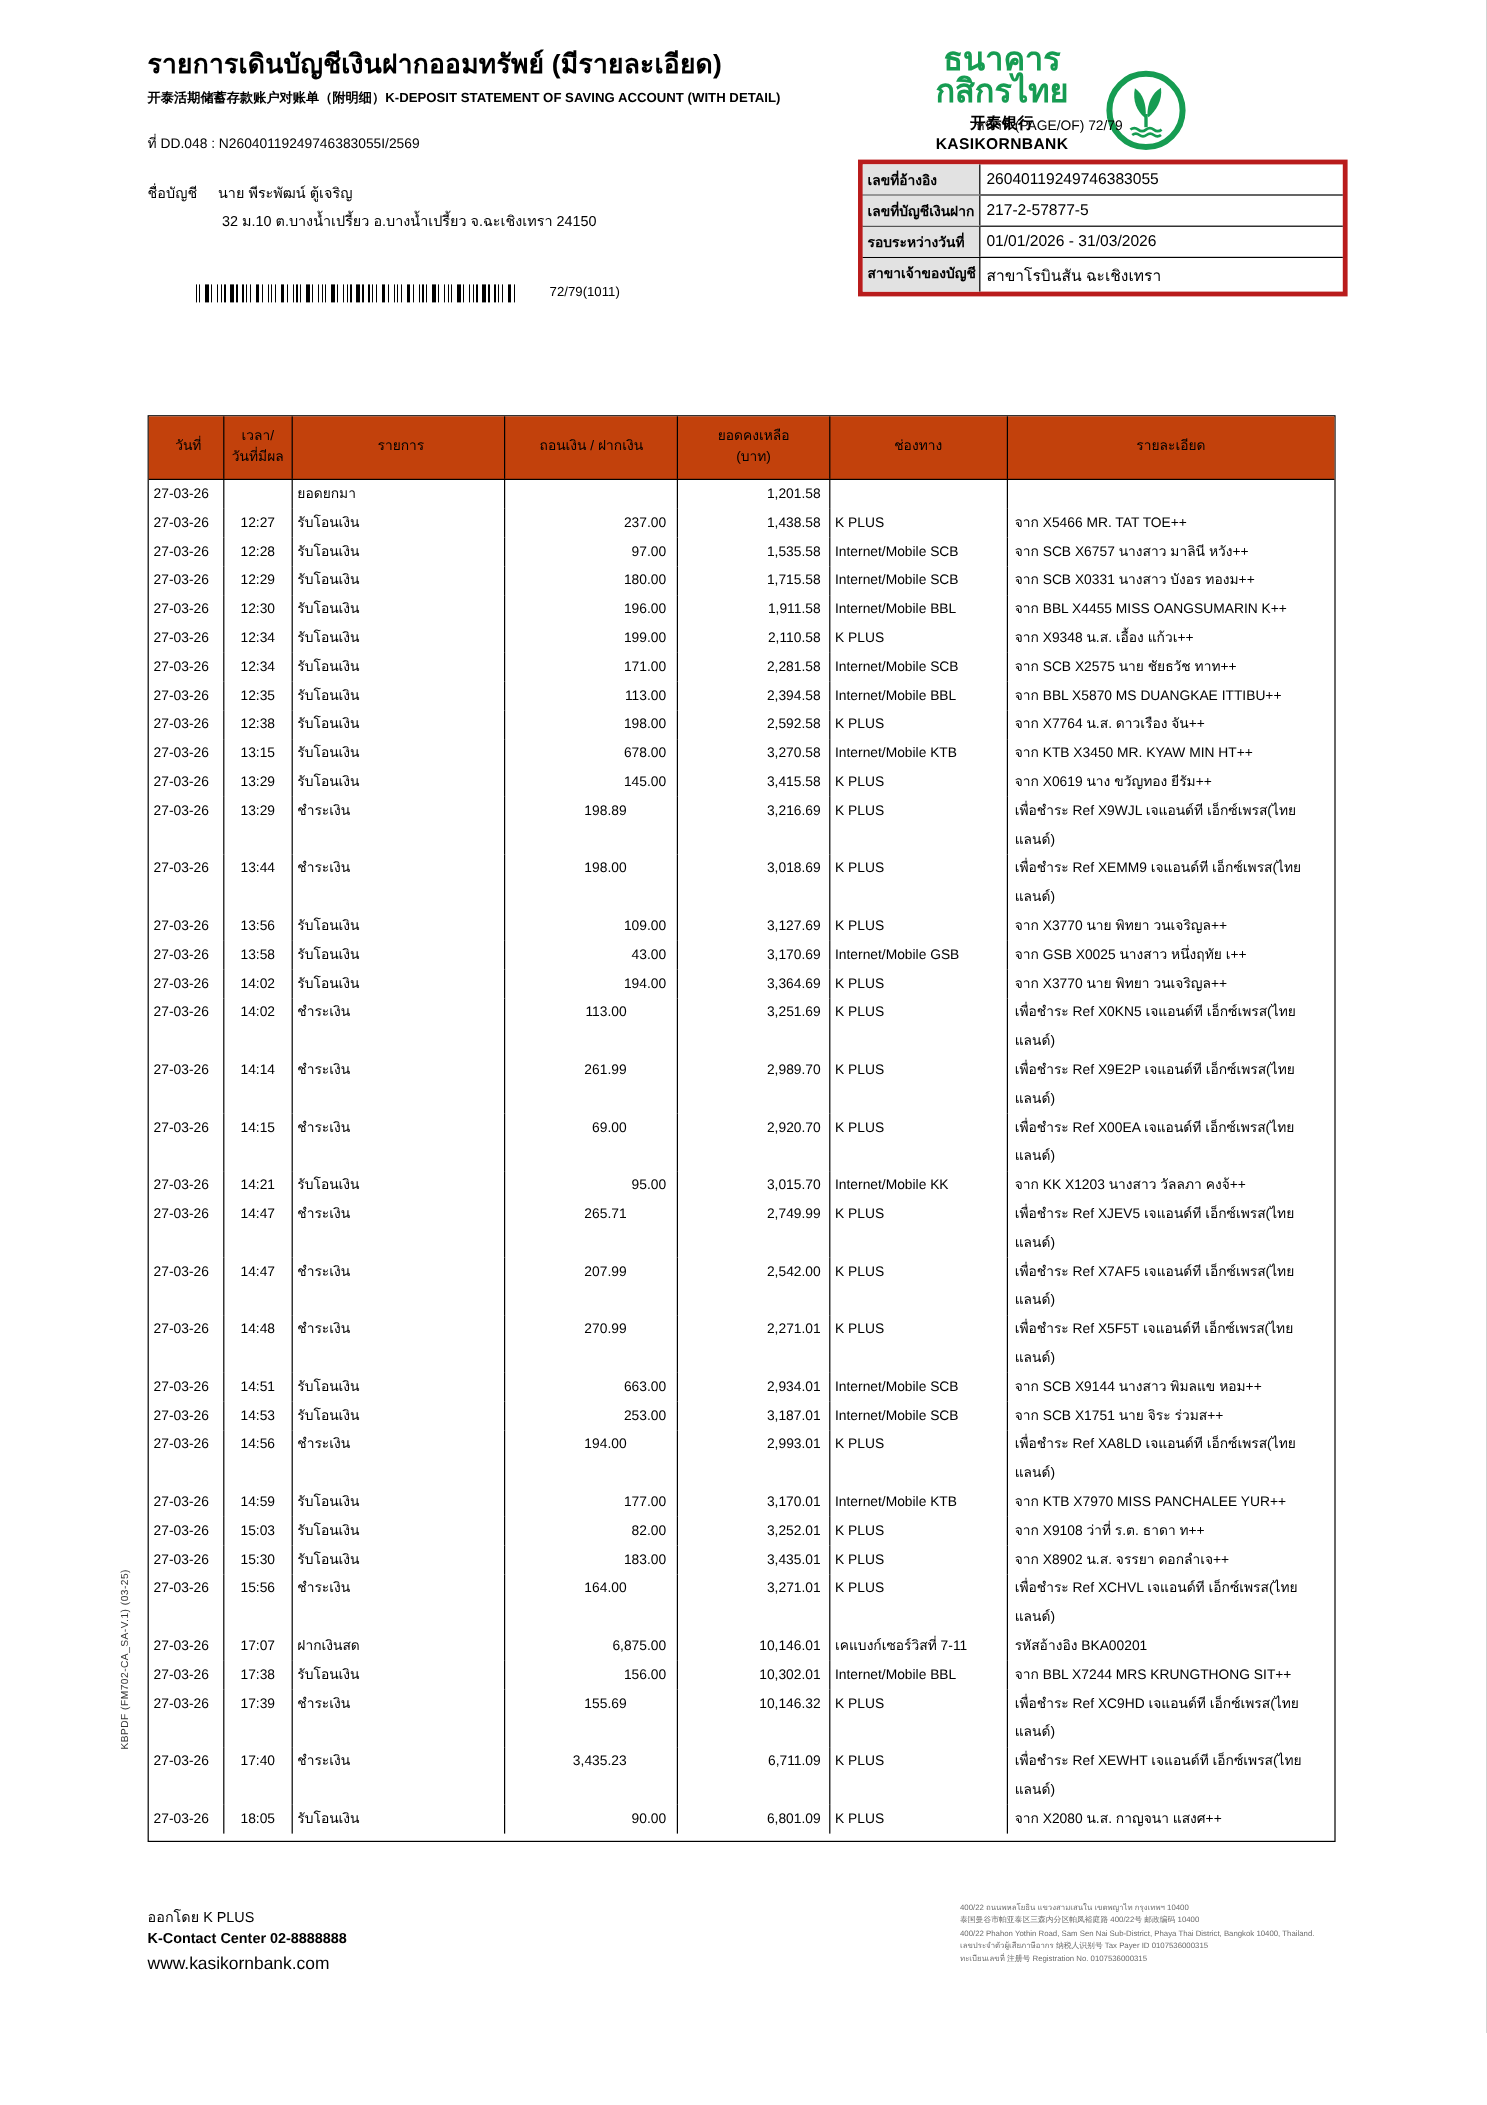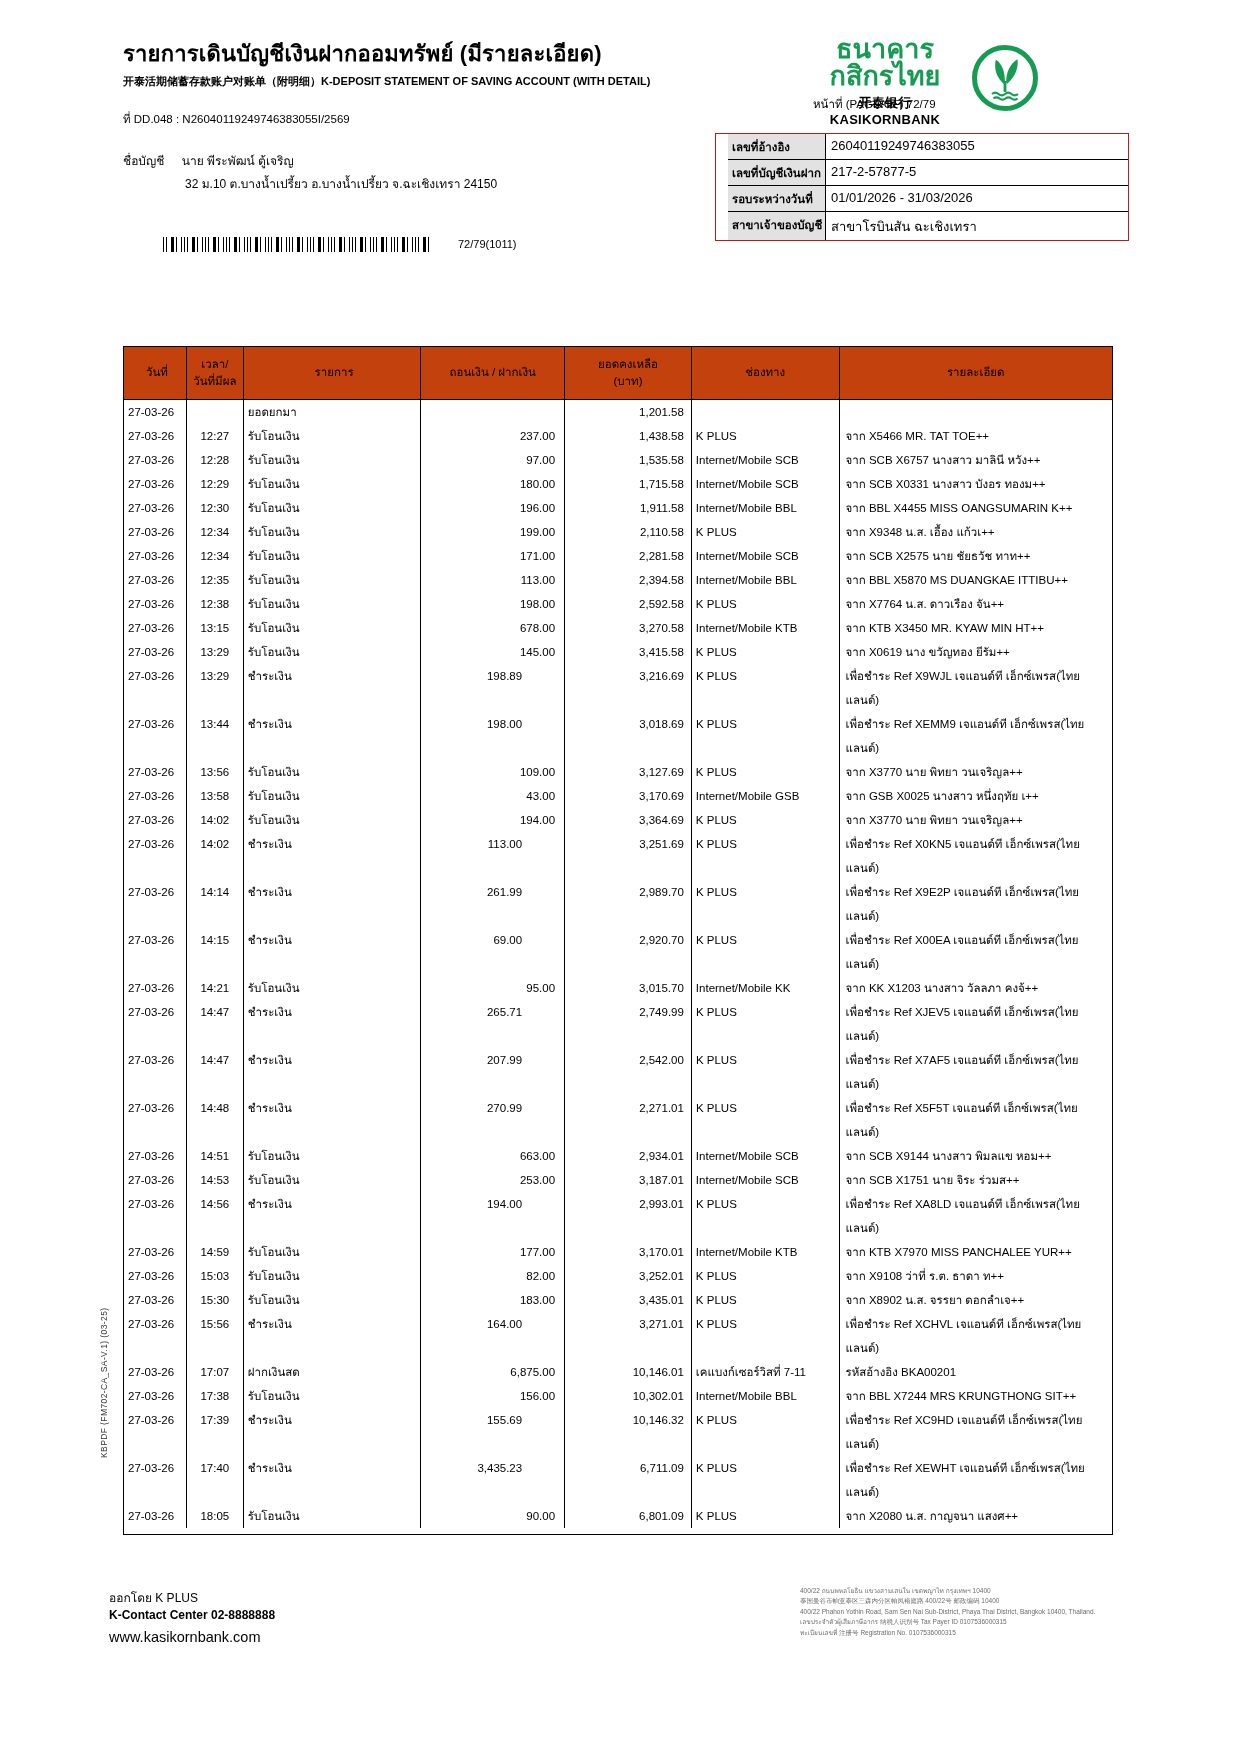--- a/index.html
+++ b/index.html
@@ -3,33 +3,33 @@
 <meta charset="utf-8">
 <style>
   html,body{margin:0;padding:0;background:#888;}
   .page{position:relative;width:1239px;height:1754px;background:#fff;margin:0 auto;
         font-family:"Liberation Sans","DejaVu Sans",sans-serif;color:#000;overflow:hidden;}
 
   
   .title-block{position:absolute;left:123px;top:36px;}
   .title{font-size:22px;font-weight:bold;letter-spacing:.2px;}
   .subtitle{font-size:11px;font-weight:bold;margin-top:3px;}
-  .brand{position:absolute;top:28px;left:808px;width:232px;display:flex;align-items:center;justify-content:flex-end;gap:8px;}
+  .brand{position:absolute;top:28px;left:758px;width:232px;display:flex;align-items:flex-end;justify-content:flex-end;gap:8px;}
   .brand-text{text-align:center;padding-top:8px;}
   .brand-th{font-size:27px;font-weight:bold;line-height:1;}
   .brand-intl{font-size:13px;font-weight:bold;margin-top:4px;letter-spacing:.3px;}
   .emblem{width:70px;height:70px;flex:0 0 auto;}
   .page-no{position:absolute;top:95px;left:813px;width:300px;text-align:left;font-size:11.5px;}
   .doc-no{position:absolute;left:123px;top:110px;font-size:11.5px;}
   .account{position:absolute;left:123px;top:150px;font-size:12px;line-height:1.9;}
   .account .name-label{margin-right:14px;}
   .account .addr{margin-left:62px;}
 
   
-  .info-table{position:absolute;left:715px;top:133px;width:400px;border:1px solid #b91c1c;padding-left:12px;}
+  .info-table{position:absolute;left:715px;top:133px;width:400px;border:4px solid #b91c1c;}
   .info-row{display:flex;border-bottom:1px solid #000;}
   .info-row:last-child{border-bottom:none;}
   .info-label{width:98px;background:#e2e2e2;border-right:1px solid #000;font-size:11.5px;font-weight:bold;
               padding:4px 2px 3px 4px;box-sizing:border-box;}
   .info-value{flex:1;font-size:13px;padding:4px 2px 3px 5px;box-sizing:border-box;}
 
   
   .barcode{position:absolute;left:163px;top:237px;width:268px;height:15px;
     background:
       repeating-linear-gradient(90deg,#000 0 1px,transparent 1px 3px,#000 3px 4px,transparent 4px 8px,
@@ -50,21 +50,21 @@
   .c1{width:63px;padding-left:4px;}
   .c2{width:57px;text-align:center;}
   .c3{width:178px;padding-left:4px;}
   .c4{width:144px;text-align:right;padding-right:9px;}
   .c4.w{padding-right:42px;}
   .c5{width:127px;text-align:right;padding-right:7px;}
   .c6{width:148px;padding-left:4px;}
   .c7{width:273px;padding-left:6px;white-space:pre-line;}
 
   
-  .footer-left{position:absolute;left:109px;top:1590px;font-size:12px;line-height:1.45;}
+  .footer-left{position:absolute;left:123px;top:1590px;font-size:12px;line-height:1.45;}
   .footer-left .contact{font-weight:bold;}
   .footer-left .site{font-size:14.5px;margin-top:2px;}
   .footer-right{position:absolute;left:800px;top:1586px;width:330px;font-size:6.5px;line-height:1.6;color:#6b6b6b;}
   .side-code{position:absolute;left:99px;top:1458px;transform:rotate(-90deg);transform-origin:left top;
              font-size:8.5px;color:#333;letter-spacing:.4px;white-space:nowrap;}
 </style>
 </head>
 <body>
 
 <div class="page">

